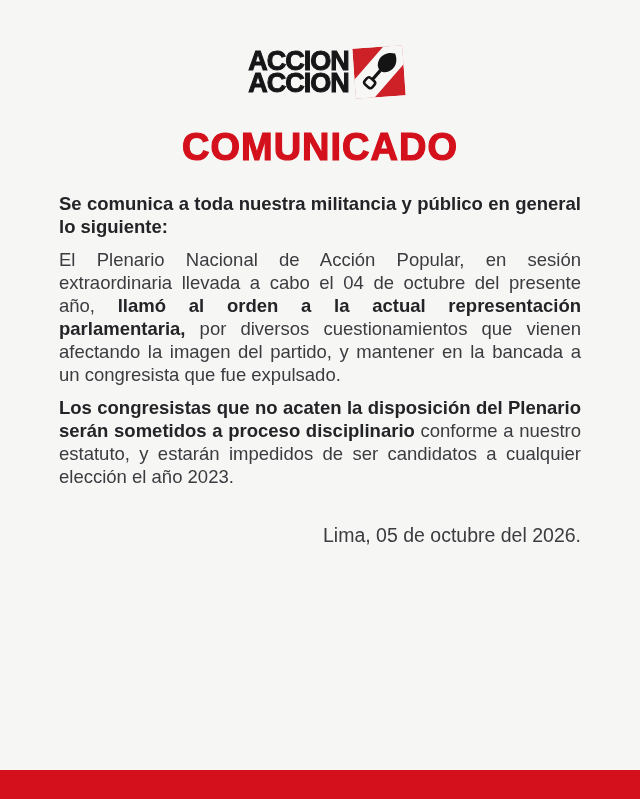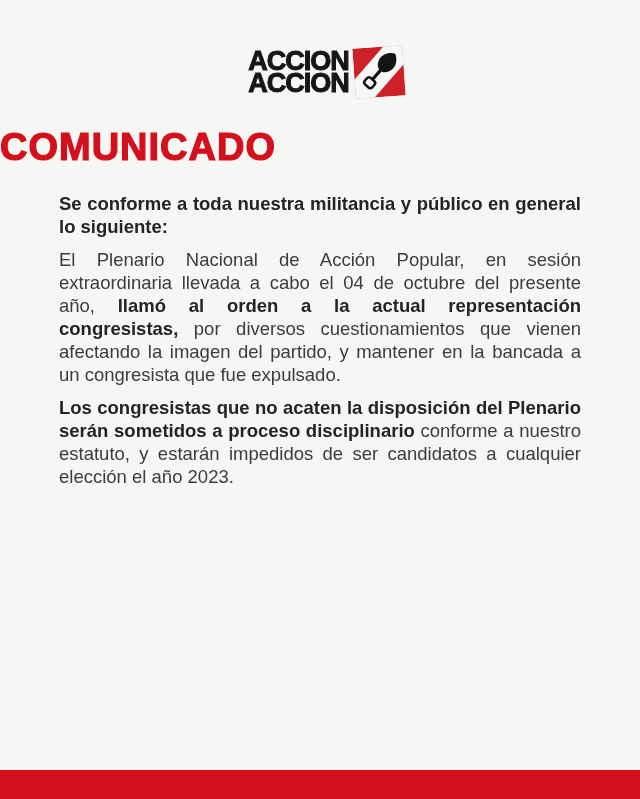--- a/index.html
+++ b/index.html
@@ -41,21 +41,21 @@
     margin-left:12px;
     -webkit-text-stroke:1px var(--ink);
   }
   .emblem{
     width:50px;height:50px;
     transform:rotate(-4deg);
   }
   
   .title{
     margin-top:28px;
-    text-align:left;
+    text-align:center;
     color:var(--red);
     font-size:38px;
     line-height:38px;
     font-weight:bold;
     letter-spacing:1px;
     -webkit-text-stroke:1.2px var(--red);
   }
   
   .body{
     width:522px;
@@ -103,21 +103,22 @@
         <path d="M50 1 C62 7 69 19 66 31 C63 41 58 46 50 46 C42 46 37 41 34 31 C31 19 38 7 50 1 Z"></path>
         <rect x="46.8" y="45" width="6.4" height="27"></rect>
         <rect x="40" y="70" width="20" height="17" rx="5.5" fill="#f7f7f5" stroke="#141414" stroke-width="5"></rect>
       </g>
     </svg>
   </header>
 
   <h1 class="title">COMUNICADO</h1>
 
   <main class="body">
-      <p class="para"><span class="b">Se conforme a toda nuestra militancia y público en general lo siguiente:</span></p>
-      <p class="para"><span>El Plenario Nacional de Acción Popular, en sesión extraordinaria llevada a cabo el 04 de octubre del presente año, </span><span class="b">llamó al orden a la actual representación congresistas,</span><span> por diversos cuestionamientos que vienen afectando la imagen del partido, y mantener en la bancada a un congresista que fue expulsado.</span></p>
+      <p class="para"><span class="b">Se comunica a toda nuestra militancia y público en general lo siguiente:</span></p>
+      <p class="para"><span>El Plenario Nacional de Acción Popular, en sesión extraordinaria llevada a cabo el 04 de octubre del presente año, </span><span class="b">llamó al orden a la actual representación parlamentaria,</span><span> por diversos cuestionamientos que vienen afectando la imagen del partido, y mantener en la bancada a un congresista que fue expulsado.</span></p>
       <p class="para"><span class="b">Los congresistas que no acaten la disposición del Plenario serán sometidos a proceso disciplinario</span><span> conforme a nuestro estatuto, y estarán impedidos de ser candidatos a cualquier elección el año 2023.</span></p>
     </main>
 
+  <div class="date">Lima, 05 de octubre del 2026.</div>
 
   <footer class="bar"></footer>
 
 </div>
 
 </body></html>

